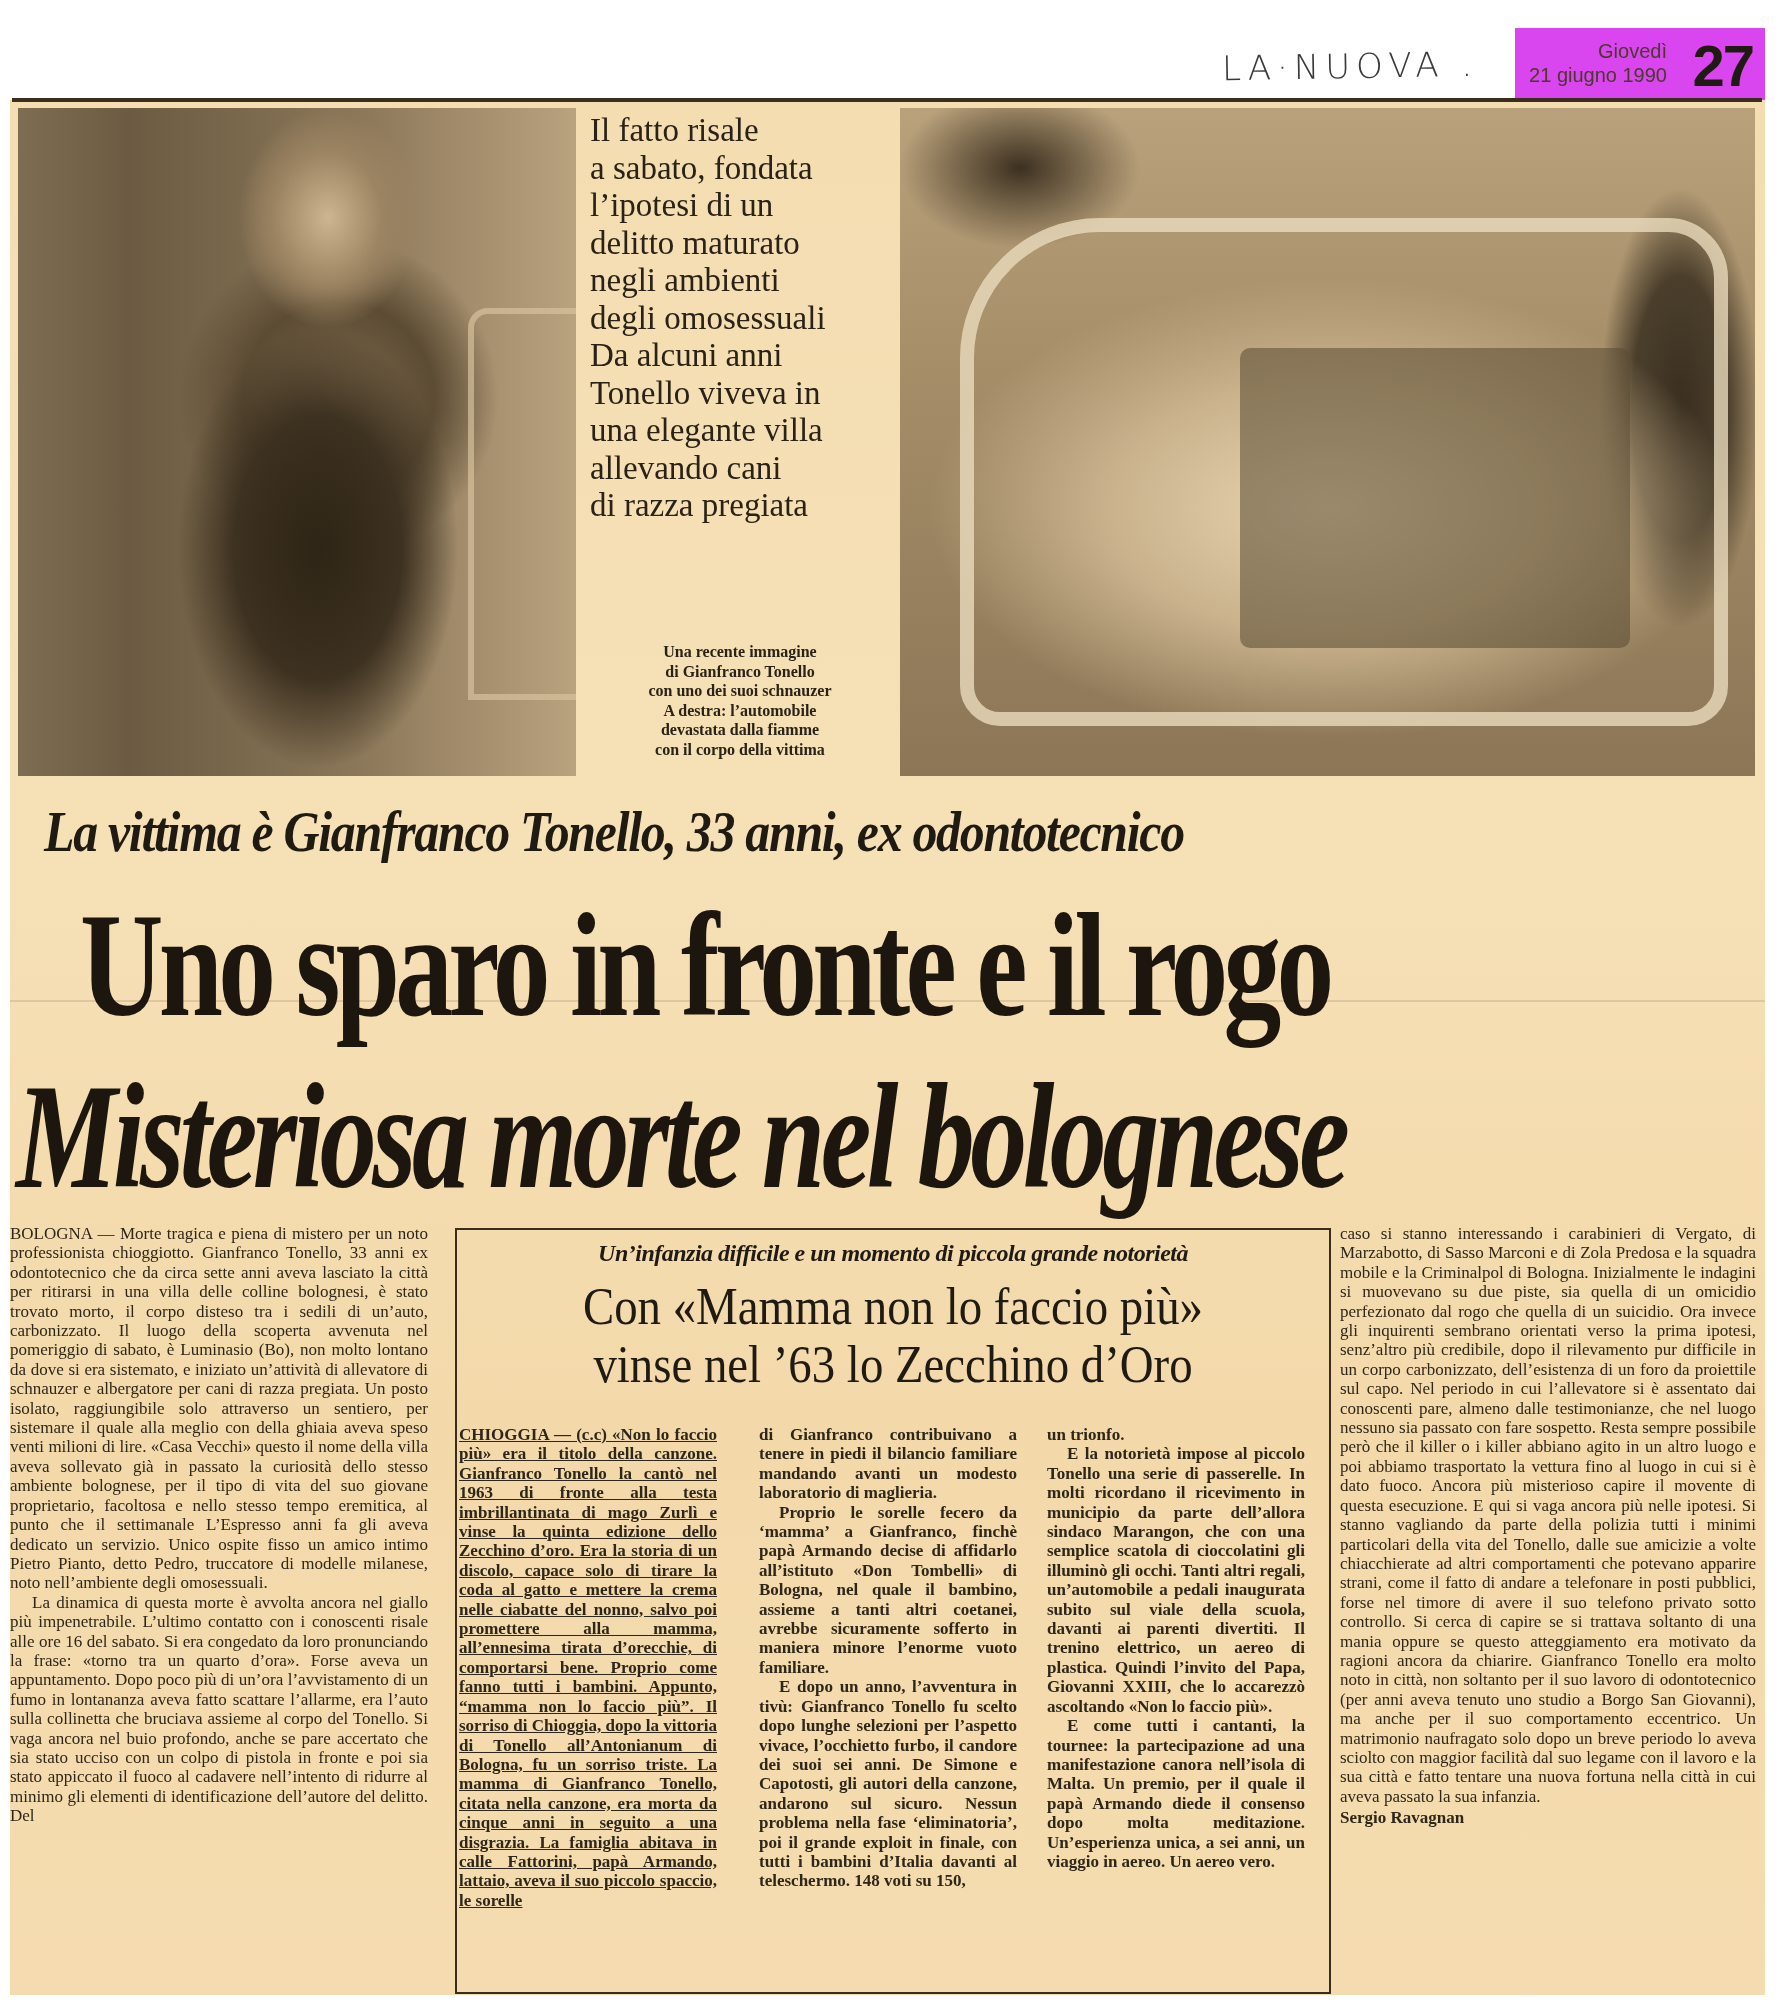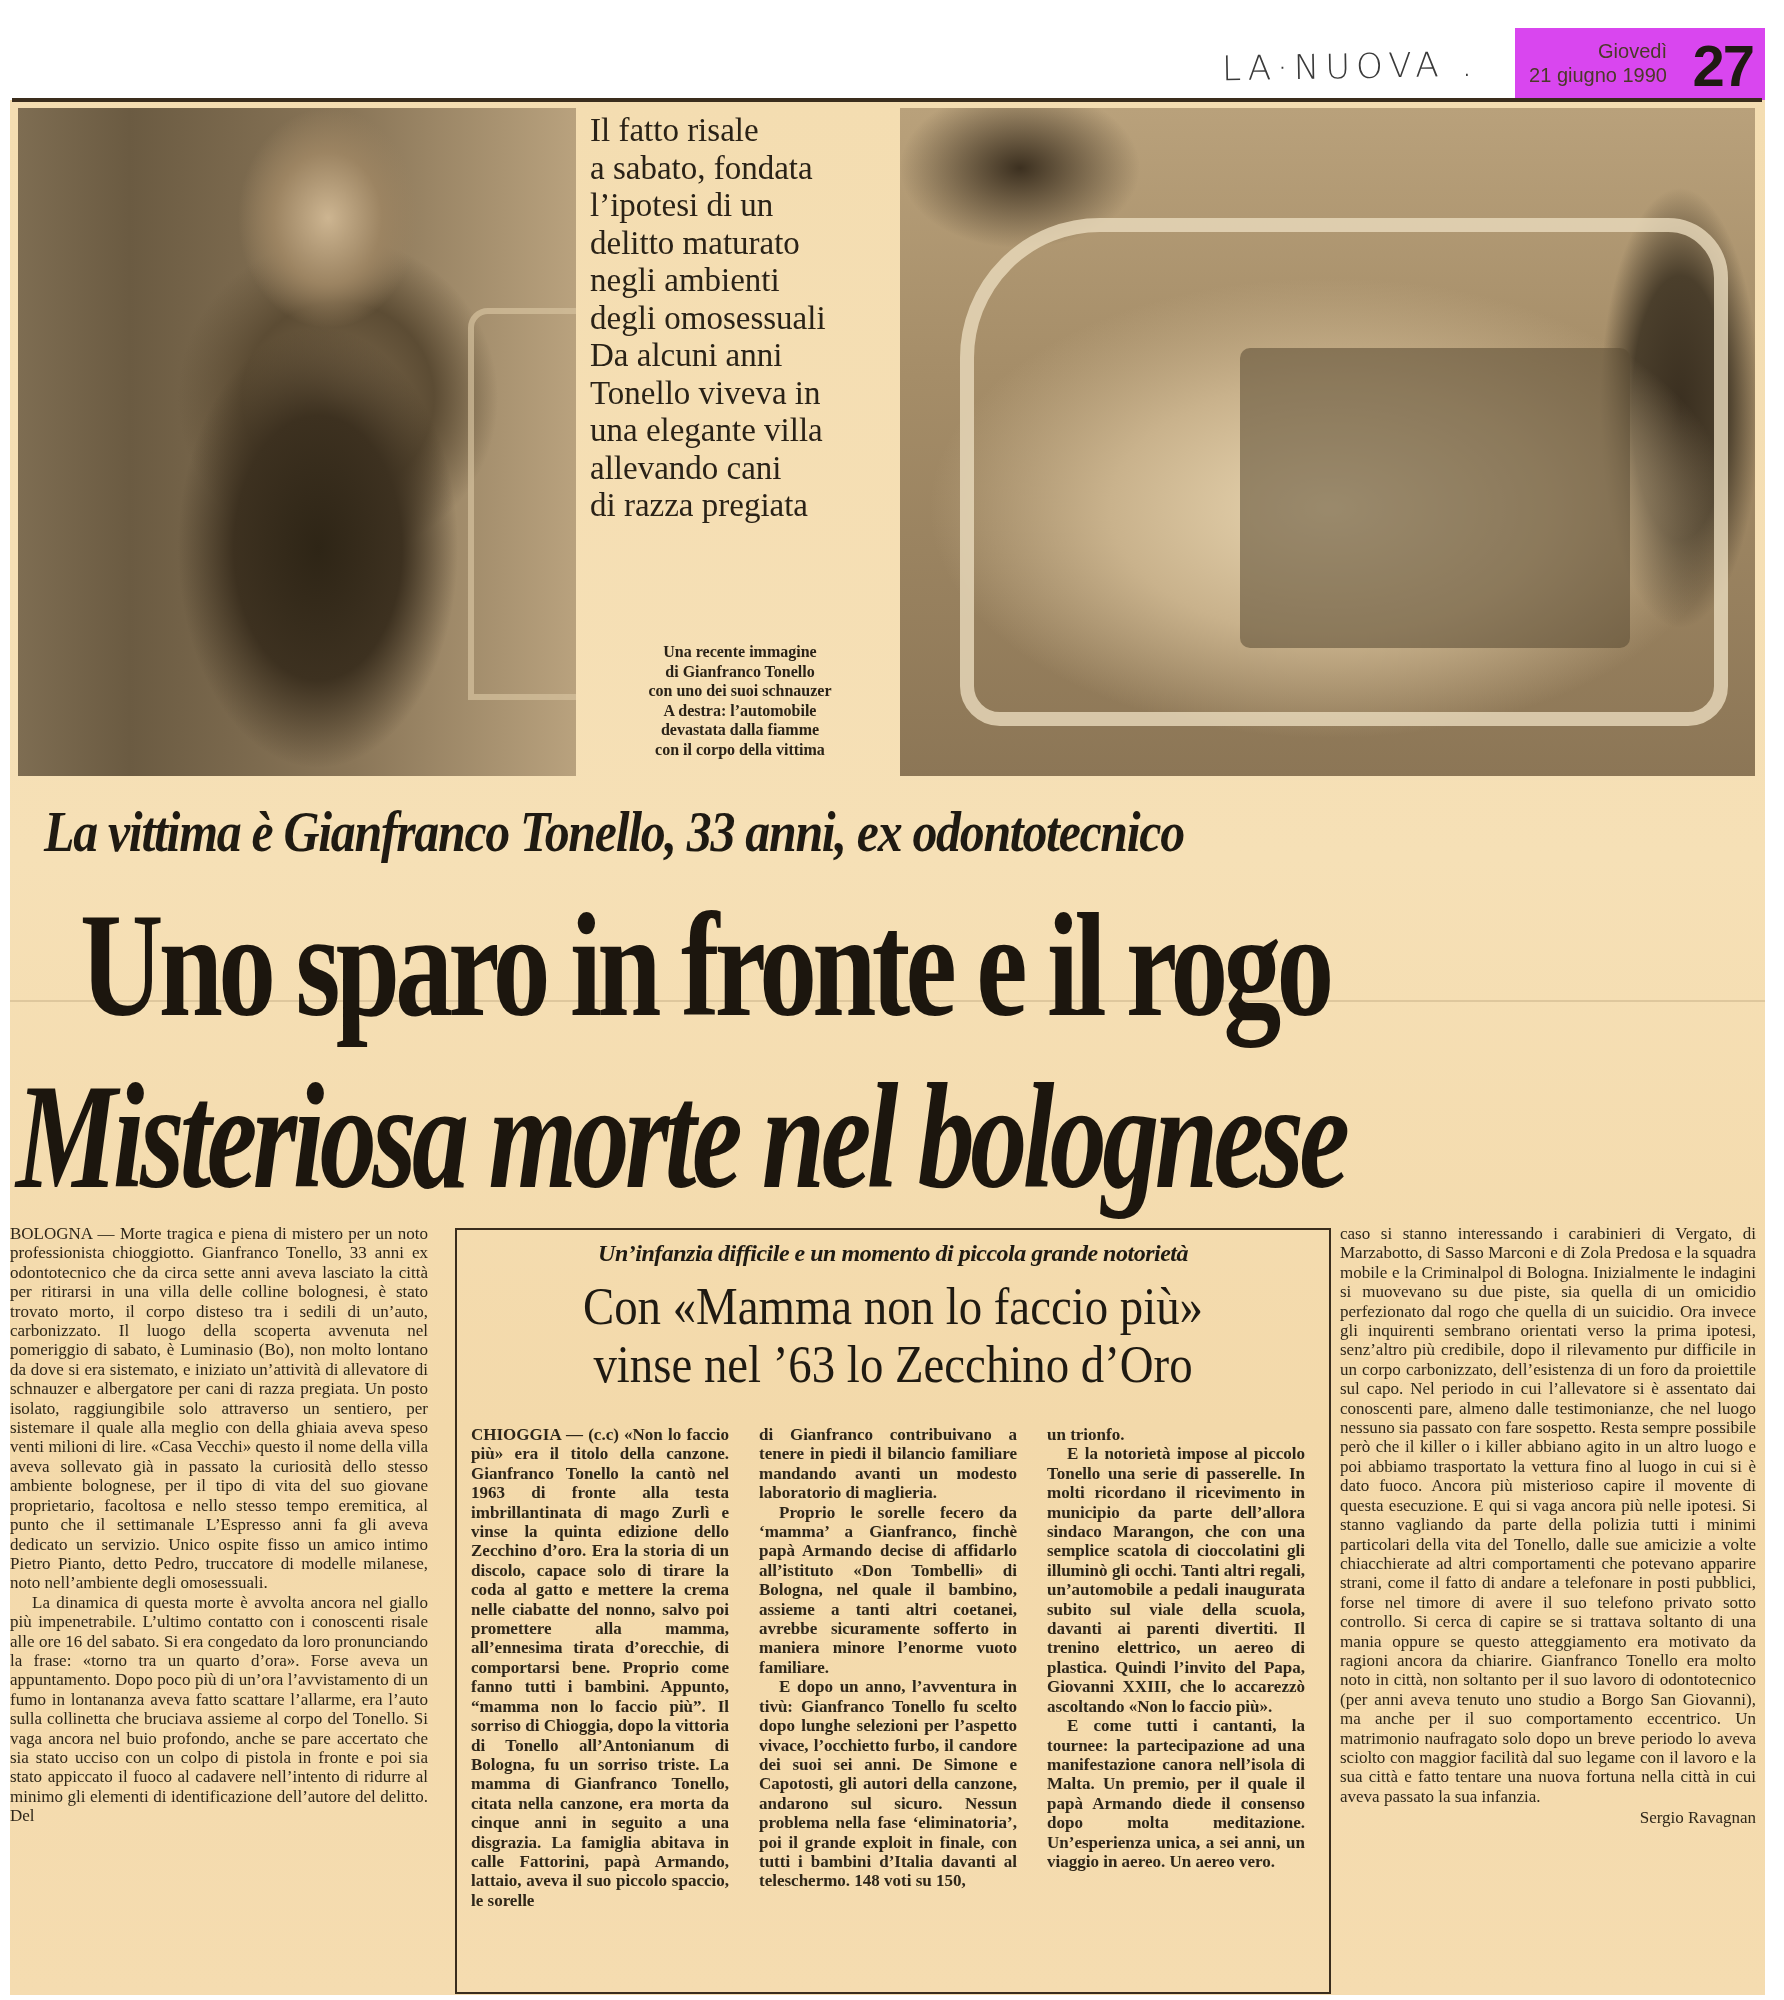--- a/index.html
+++ b/index.html
@@ -56,29 +56,29 @@
 
   .h-sub { position: absolute; left: 44px; top: 798px; width: 1700px; font-style: italic; font-weight: bold; font-size: 58px; letter-spacing: -1.5px; color: #1f1a12; transform: scaleX(0.86); transform-origin: left; white-space: nowrap; }
   .h-main { position: absolute; left: 80px; top: 880px; width: 1800px; font-weight: bold; font-size: 148px; letter-spacing: -6px; color: #1c160e; transform: scaleX(0.78); transform-origin: left; white-space: nowrap; }
   .h-third { position: absolute; left: 16px; top: 1050px; width: 1900px; font-style: italic; font-weight: bold; font-size: 150px; letter-spacing: -6px; color: #1c160e; transform: scaleX(0.76); transform-origin: left; white-space: nowrap; }
 
   .col { position: absolute; font-size: 17px; line-height: 19.4px; text-align: justify; color: #2e2619; }
   .col p { margin: 0; }
   .col p + p { text-indent: 22px; }
   .col-left { left: 10px; top: 1224px; width: 418px; }
   .col-right { left: 1340px; top: 1224px; width: 416px; }
-  .byline { text-align: right; font-weight: normal; margin-top: 2px; }
+  .byline { font-weight: bold; margin-top: 2px; }
 
   .boxed { position: absolute; left: 455px; top: 1228px; width: 872px; height: 762px; border: 2px solid #3a2d1d; border-top-width: 2px; }
   .boxed .b-kicker { position: absolute; left: 0; top: 10px; width: 872px; text-align: center; font-style: italic; font-weight: bold; font-size: 24px; letter-spacing: -0.5px; color: #1f1a12; }
   .boxed .b-title { position: absolute; left: 0; top: 48px; width: 872px; text-align: center; font-size: 52px; line-height: 58px; color: #1f1a12; transform: scaleX(0.9); }
   .bcol { position: absolute; top: 195px; width: 258px; font-weight: bold; font-size: 17px; line-height: 19.4px; text-align: justify; color: #2e2619; }
   .bcol p { margin: 0; }
   .bcol p + p { text-indent: 20px; }
-  .bcol-1 { left: 14px; }
+  .bcol-1 { left: 2px; text-decoration: underline; }
   .bcol-2 { left: 302px; }
   .bcol-3 { left: 590px; }
   .crease { position: absolute; left: 10px; width: 1755px; height: 2px; background: rgba(120,95,60,0.18); }
 </style>
 </head>
 <body>
 
 <div class="handwriting">LA·NUOVA .</div>
 
 <div class="dateblock">

